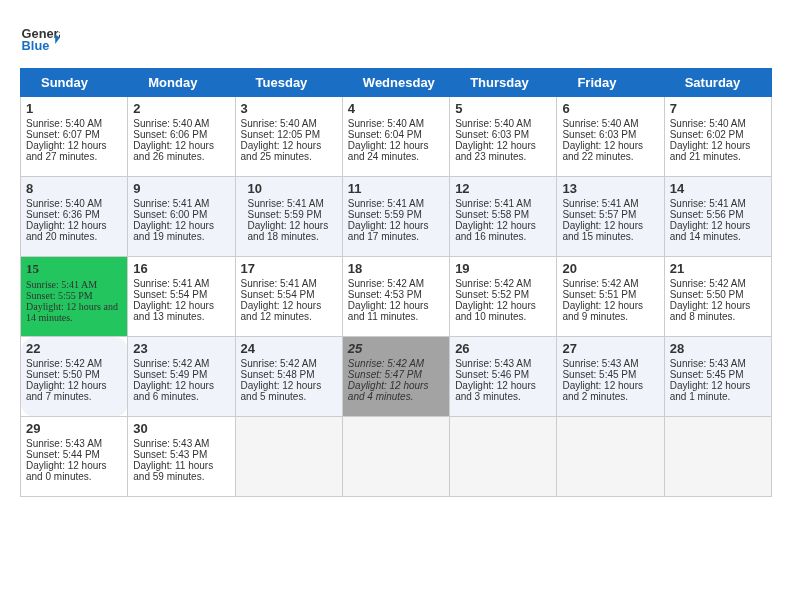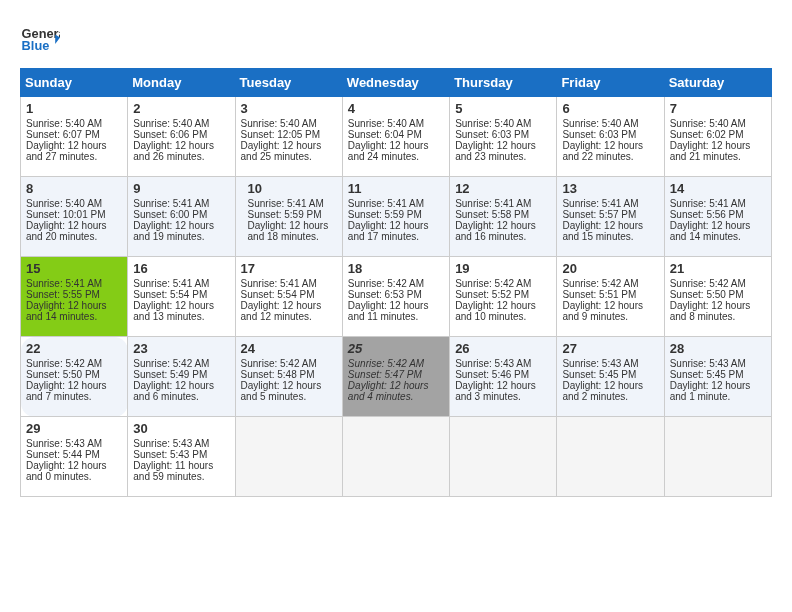--- a/index.html
+++ b/index.html
@@ -40,21 +40,21 @@
     table {
       width: 100%;
       border-collapse: collapse;
       table-layout: fixed;
     }
     th {
       background: #1a6fc4;
       color: #fff;
       font-size: 13px;
       font-weight: bold;
-      padding: 6px 4px;
+      padding: 6px 20px;
       text-align: left;
       border: 1px solid #1a6fc4;
     }
     td {
       border: 1px solid #ccc;
       vertical-align: top;
       padding: 4px 5px;
       font-size: 10px;
       color: #333;
       height: 80px;
@@ -108,33 +108,33 @@
       <tr>
         <td style="background: rgb(255, 255, 255);"><span class="day-num">1</span><span>Sunrise: 5:40 AM</span><br><span>Sunset: 6:07 PM</span><br><span>Daylight: 12 hours and 27 minutes.</span></td>
         <td style="background: rgb(255, 255, 255);"><span class="day-num">2</span><span>Sunrise: 5:40 AM</span><br><span>Sunset: 6:06 PM</span><br><span>Daylight: 12 hours and 26 minutes.</span></td>
         <td style="background: rgb(255, 255, 255);"><span class="day-num">3</span><span>Sunrise: 5:40 AM</span><br><span>Sunset: 12:05 PM</span><br><span>Daylight: 12 hours and 25 minutes.</span></td>
         <td style="background: rgb(255, 255, 255);"><span class="day-num">4</span><span>Sunrise: 5:40 AM</span><br><span>Sunset: 6:04 PM</span><br><span>Daylight: 12 hours and 24 minutes.</span></td>
         <td style="background: rgb(255, 255, 255);"><span class="day-num">5</span><span>Sunrise: 5:40 AM</span><br><span>Sunset: 6:03 PM</span><br><span>Daylight: 12 hours and 23 minutes.</span></td>
         <td style="background: rgb(255, 255, 255);"><span class="day-num">6</span><span>Sunrise: 5:40 AM</span><br><span>Sunset: 6:03 PM</span><br><span>Daylight: 12 hours and 22 minutes.</span></td>
         <td style="background: rgb(255, 255, 255);"><span class="day-num">7</span><span>Sunrise: 5:40 AM</span><br><span>Sunset: 6:02 PM</span><br><span>Daylight: 12 hours and 21 minutes.</span></td>
       </tr>
       <tr>
-        <td style="background: rgb(240, 244, 250);"><span class="day-num">8</span><span>Sunrise: 5:40 AM</span><br><span>Sunset: 10:01 PM</span><br><span>Daylight: 12 hours and 20 minutes.</span></td>
+        <td style="background: rgb(240, 244, 250);"><span class="day-num">8</span><span>Sunrise: 5:40 AM</span><br><span>Sunset: 6:36 PM</span><br><span>Daylight: 12 hours and 20 minutes.</span></td>
         <td style="background: rgb(240, 244, 250);"><span class="day-num">9</span><span>Sunrise: 5:41 AM</span><br><span>Sunset: 6:00 PM</span><br><span>Daylight: 12 hours and 19 minutes.</span></td>
         <td style="background: rgb(240, 244, 250); padding-left: 12px;"><span class="day-num">10</span><span>Sunrise: 5:41 AM</span><br><span>Sunset: 5:59 PM</span><br><span>Daylight: 12 hours and 18 minutes.</span></td>
         <td style="background: rgb(240, 244, 250);"><span class="day-num">11</span><span>Sunrise: 5:41 AM</span><br><span>Sunset: 5:59 PM</span><br><span>Daylight: 12 hours and 17 minutes.</span></td>
         <td style="background: rgb(240, 244, 250);"><span class="day-num">12</span><span>Sunrise: 5:41 AM</span><br><span>Sunset: 5:58 PM</span><br><span>Daylight: 12 hours and 16 minutes.</span></td>
         <td style="background: rgb(240, 244, 250); margin-left: 46px;"><span class="day-num">13</span><span>Sunrise: 5:41 AM</span><br><span>Sunset: 5:57 PM</span><br><span>Daylight: 12 hours and 15 minutes.</span></td>
         <td style="background: rgb(240, 244, 250);"><span class="day-num">14</span><span>Sunrise: 5:41 AM</span><br><span>Sunset: 5:56 PM</span><br><span>Daylight: 12 hours and 14 minutes.</span></td>
       </tr>
       <tr>
-        <td style="background: #84cc16;"><span class="day-num">15</span><span>Sunrise: 5:41 AM</span><br><span>Sunset: 5:55 PM</span><br><span>Daylight: 12 hours and 14 minutes.</span></td>
+        <td style="background: #22c55e; font-family: Liberation Serif, serif;"><span class="day-num">15</span><span>Sunrise: 5:41 AM</span><br><span>Sunset: 5:55 PM</span><br><span>Daylight: 12 hours and 14 minutes.</span></td>
         <td style="background: rgb(255, 255, 255);"><span class="day-num">16</span><span>Sunrise: 5:41 AM</span><br><span>Sunset: 5:54 PM</span><br><span>Daylight: 12 hours and 13 minutes.</span></td>
         <td style="background: rgb(255, 255, 255);"><span class="day-num">17</span><span>Sunrise: 5:41 AM</span><br><span>Sunset: 5:54 PM</span><br><span>Daylight: 12 hours and 12 minutes.</span></td>
-        <td style="background: rgb(255, 255, 255);"><span class="day-num">18</span><span>Sunrise: 5:42 AM</span><br><span>Sunset: 6:53 PM</span><br><span>Daylight: 12 hours and 11 minutes.</span></td>
+        <td style="background: rgb(255, 255, 255);"><span class="day-num">18</span><span>Sunrise: 5:42 AM</span><br><span>Sunset: 4:53 PM</span><br><span>Daylight: 12 hours and 11 minutes.</span></td>
         <td style="background: rgb(255, 255, 255);"><span class="day-num">19</span><span>Sunrise: 5:42 AM</span><br><span>Sunset: 5:52 PM</span><br><span>Daylight: 12 hours and 10 minutes.</span></td>
         <td style="background: rgb(255, 255, 255);"><span class="day-num">20</span><span>Sunrise: 5:42 AM</span><br><span>Sunset: 5:51 PM</span><br><span>Daylight: 12 hours and 9 minutes.</span></td>
         <td style="background: rgb(255, 255, 255);"><span class="day-num">21</span><span>Sunrise: 5:42 AM</span><br><span>Sunset: 5:50 PM</span><br><span>Daylight: 12 hours and 8 minutes.</span></td>
       </tr>
       <tr>
         <td style="background: rgb(240, 244, 250); border-radius: 14px;"><span class="day-num">22</span><span>Sunrise: 5:42 AM</span><br><span>Sunset: 5:50 PM</span><br><span>Daylight: 12 hours and 7 minutes.</span></td>
         <td style="background: rgb(240, 244, 250);"><span class="day-num">23</span><span>Sunrise: 5:42 AM</span><br><span>Sunset: 5:49 PM</span><br><span>Daylight: 12 hours and 6 minutes.</span></td>
         <td style="background: rgb(240, 244, 250);"><span class="day-num">24</span><span>Sunrise: 5:42 AM</span><br><span>Sunset: 5:48 PM</span><br><span>Daylight: 12 hours and 5 minutes.</span></td>
         <td style="background: #a3a3a3; font-style: italic;"><span class="day-num">25</span><span>Sunrise: 5:42 AM</span><br><span>Sunset: 5:47 PM</span><br><span>Daylight: 12 hours and 4 minutes.</span></td>
         <td style="background: rgb(240, 244, 250);"><span class="day-num">26</span><span>Sunrise: 5:43 AM</span><br><span>Sunset: 5:46 PM</span><br><span>Daylight: 12 hours and 3 minutes.</span></td>

